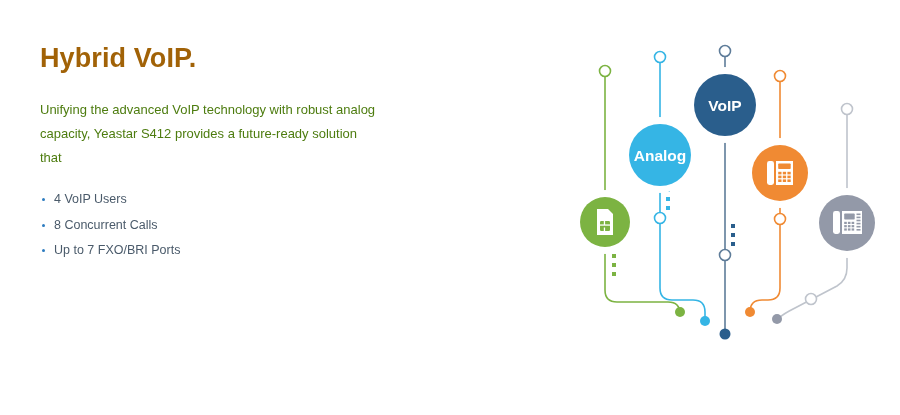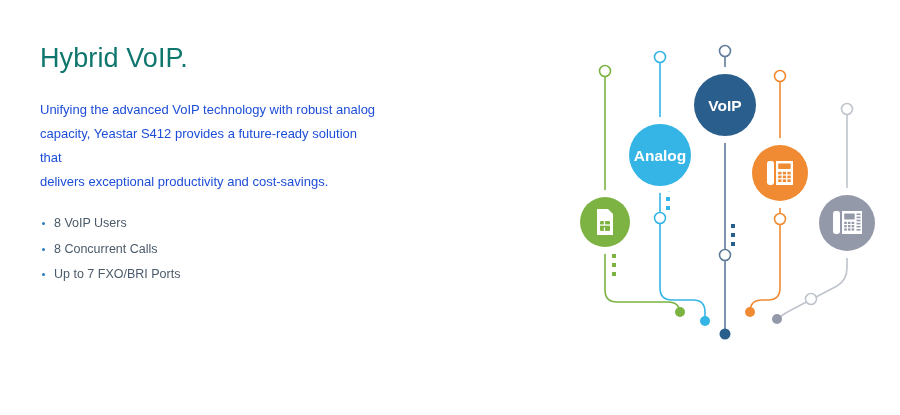--- a/index.html
+++ b/index.html
@@ -24,33 +24,33 @@
   
   .copy {
     position: absolute;
     left: 40px;
     top: 40px;
     width: 420px;
   }
   .headline {
     font-size: 27px;
     line-height: 36px;
-    font-weight: 400;
-    color: #0f766e;
+    font-weight: 700;
+    color: #a16207;
     letter-spacing: 0.1px;
     margin: 0 0 22px 0;
   }
   .headline .line {
     display: block;
     white-space: nowrap;
   }
   .intro {
     font-size: 13px;
     line-height: 24px;
-    color: #1d4ed8;
+    color: #4d7c0f;
     margin: 0 0 22px 0;
     width: 340px;
   }
   .intro .line {
     display: block;
   }
   .speclist {
     list-style: none;
     margin: 0;
     padding: 0;
@@ -98,25 +98,24 @@
 
   <div class="copy">
 
     <h1 class="headline">
       <span class="line">Hybrid VoIP.</span>
     </h1>
 
     <p class="intro">
       <span class="line">Unifying the advanced VoIP technology with robust analog</span>
       <span class="line">capacity, Yeastar S412 provides a future-ready solution that</span>
-      <span class="line">delivers exceptional productivity and cost-savings.</span>
     </p>
 
     <ul class="speclist">
-      <li>8 VoIP Users</li>
+      <li>4 VoIP Users</li>
       <li>8 Concurrent Calls</li>
       <li>Up to 7 FXO/BRI Ports</li>
     </ul>
   </div>
 
   <div class="graphic">
     <svg width="345" height="345" viewBox="0 0 345 345" xmlns="http://www.w3.org/2000/svg">
 
       <g>
         <path d="M50,33 L50,220 L50,250 Q50,262 62,262 L113,262 Q125,262 125,274 L125,272" fill="none" stroke="#7CB342" stroke-width="1.6"></path>

